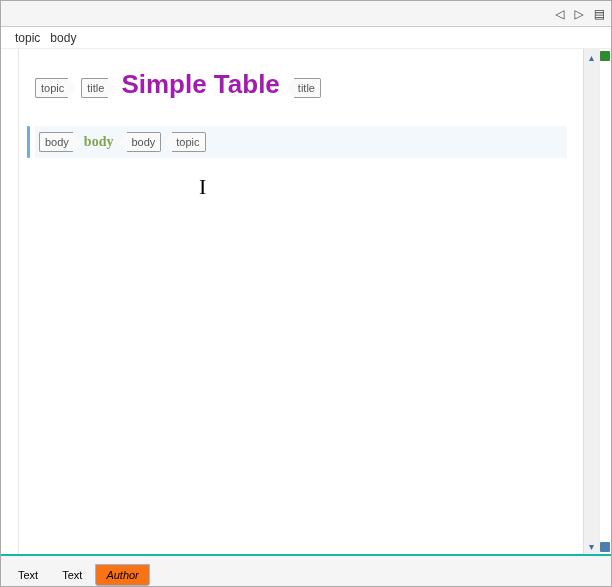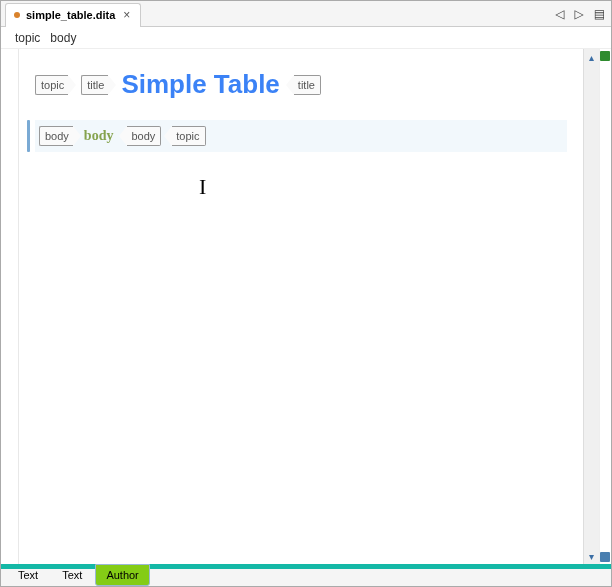--- a/index.html
+++ b/index.html
@@ -21,45 +21,40 @@
 .title-line { display: flex; align-items: center; gap: 3px; margin: 8px 0 20px 8px; }
 .body-line { display: flex; align-items: center; gap: 3px; margin: 4px 0 4px 8px; background: #f2f8fc; padding: 6px 4px; position: relative; }
 .body-line::before { content:""; position:absolute; left:-8px; top:0; bottom:0; width:3px; background:#7aaad4; border-radius:1px; }
 .tag-shape { display: inline-flex; align-items: center; position: relative; height: 20px; font-size: 11px; color: #555; user-select:none; }
 .tag-open { border: 1px solid #999; border-right: none; padding: 0 4px 0 5px; border-radius: 2px 0 0 2px; background:#fafafa; }
 .tag-open::after { content:""; position:absolute; right:-8px; top:-1px; width:0; height:0; border-top:10px solid transparent; border-bottom:10px solid transparent; border-left:8px solid #fafafa; }
 .tag-open::before { content:""; position:absolute; right:-9px; top:-1px; width:0; height:0; border-top:10px solid transparent; border-bottom:10px solid transparent; border-left:8px solid #999; z-index:-1; }
 .tag-close-shape { border: 1px solid #999; border-left: none; padding: 0 5px 0 4px; border-radius: 0 2px 2px 0; background:#fafafa; margin-left: 8px; }
 .tag-close-shape::before { content:""; position:absolute; left:-8px; top:-1px; width:0; height:0; border-top:10px solid transparent; border-bottom:10px solid transparent; border-right:8px solid #fafafa; }
 .tag-close-shape::after { content:""; position:absolute; left:-9px; top:-1px; width:0; height:0; border-top:10px solid transparent; border-bottom:10px solid transparent; border-right:8px solid #999; z-index:-1; }
-.doc-title { font-size: 26px; font-weight: bold; color: #3b82f6; margin: 0 3px 0 10px; text-align: right; }
+.doc-title { font-size: 26px; font-weight: bold; color: #a21caf; margin: 0 3px 6px 10px; text-align: right; }
 .placeholder-body { font-family: serif; font-size: 14px; font-weight: bold; color: #6b8e23; opacity:0.8; margin: 0 3px 0 8px; }
 .scroll-area { width: 16px; background: #f0f0f0; display: flex; flex-direction: column; align-items: center; border-left: 1px solid #ddd; }
 .scroll-up, .scroll-down { height: 16px; display:flex; align-items:center; justify-content:center; color:#3b6ea5; font-size:10px; cursor:pointer; }
 .scroll-track { flex:1; }
 .scroll-x-icons { position:absolute; right:2px; bottom:2px; display:flex; flex-direction:column; gap:2px; font-size:10px; color:#3b6ea5; }
 .right-strip { width: 12px; background:#fff; border-left:1px solid #eee; position:relative; }
 .mini-green { width:10px; height:10px; background:#2e8b2e; position:absolute; top:2px; right:1px; border-radius:1px; }
 .mini-blue { width:10px; height:10px; background:#4a7fb0; position:absolute; bottom:2px; right:1px; border-radius:1px; }
 .cursor-caret { position:absolute; left:180px; top:125px; font-family:serif; font-size:22px; color:#000; }
-.bottom-tabs { height: 22px; display:flex; align-items:flex-end; background:#f5f5f5; border-top:5px solid #14b8a6; padding: 0 6px; gap:2px; }
+.bottom-tabs { height: 32px; display:flex; align-items:flex-end; background:#f5f5f5; border-top:2px solid #14b8a6; padding: 0 6px; gap:2px; }
 .btab { padding: 4px 10px; font-size:11px; cursor:pointer; border:1px solid transparent; border-radius: 0 0 3px 3px; }
-.btab.active { background:#84cc16; border:1px solid #9ab8d6; }
+.btab.active { background:#f97316; border:1px solid #9ab8d6;font-style:italic; }
 </style>
 </head>
 <body>
 
 <div class="editor-window">
 
   <div class="tab-bar">
-    <div class="tab">
-      <span class="tab-dirty"></span>
-      <span class="tab-name">simple_table.dita</span>
-      <span class="tab-close">×</span>
-    </div>
     <div class="tab-spacer"></div>
     <div class="tab-nav">
       <span class="tab-nav-btn">◁</span>
       <span class="tab-nav-btn">▷</span>
       <span class="tab-nav-btn">▤</span>
     </div>
   </div>
 
   <div class="breadcrumb">
     <span>topic</span>

